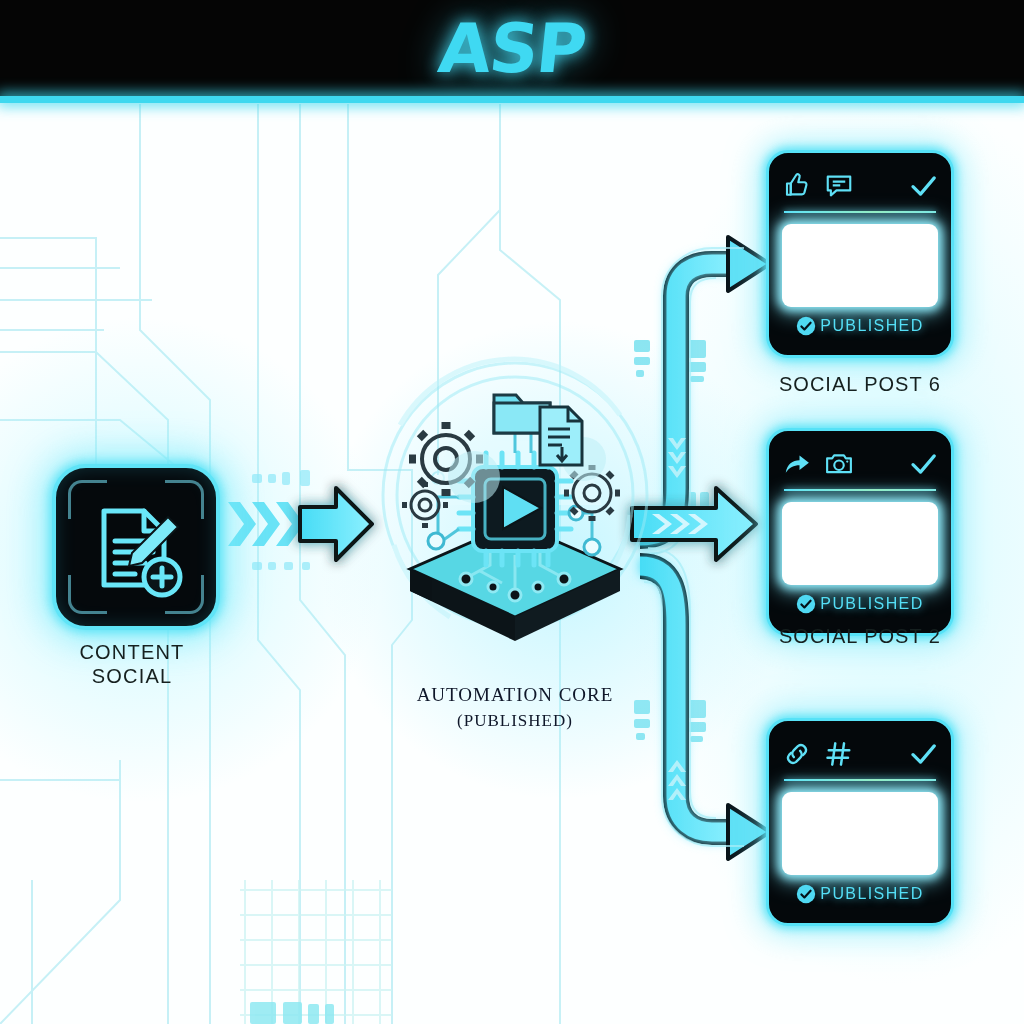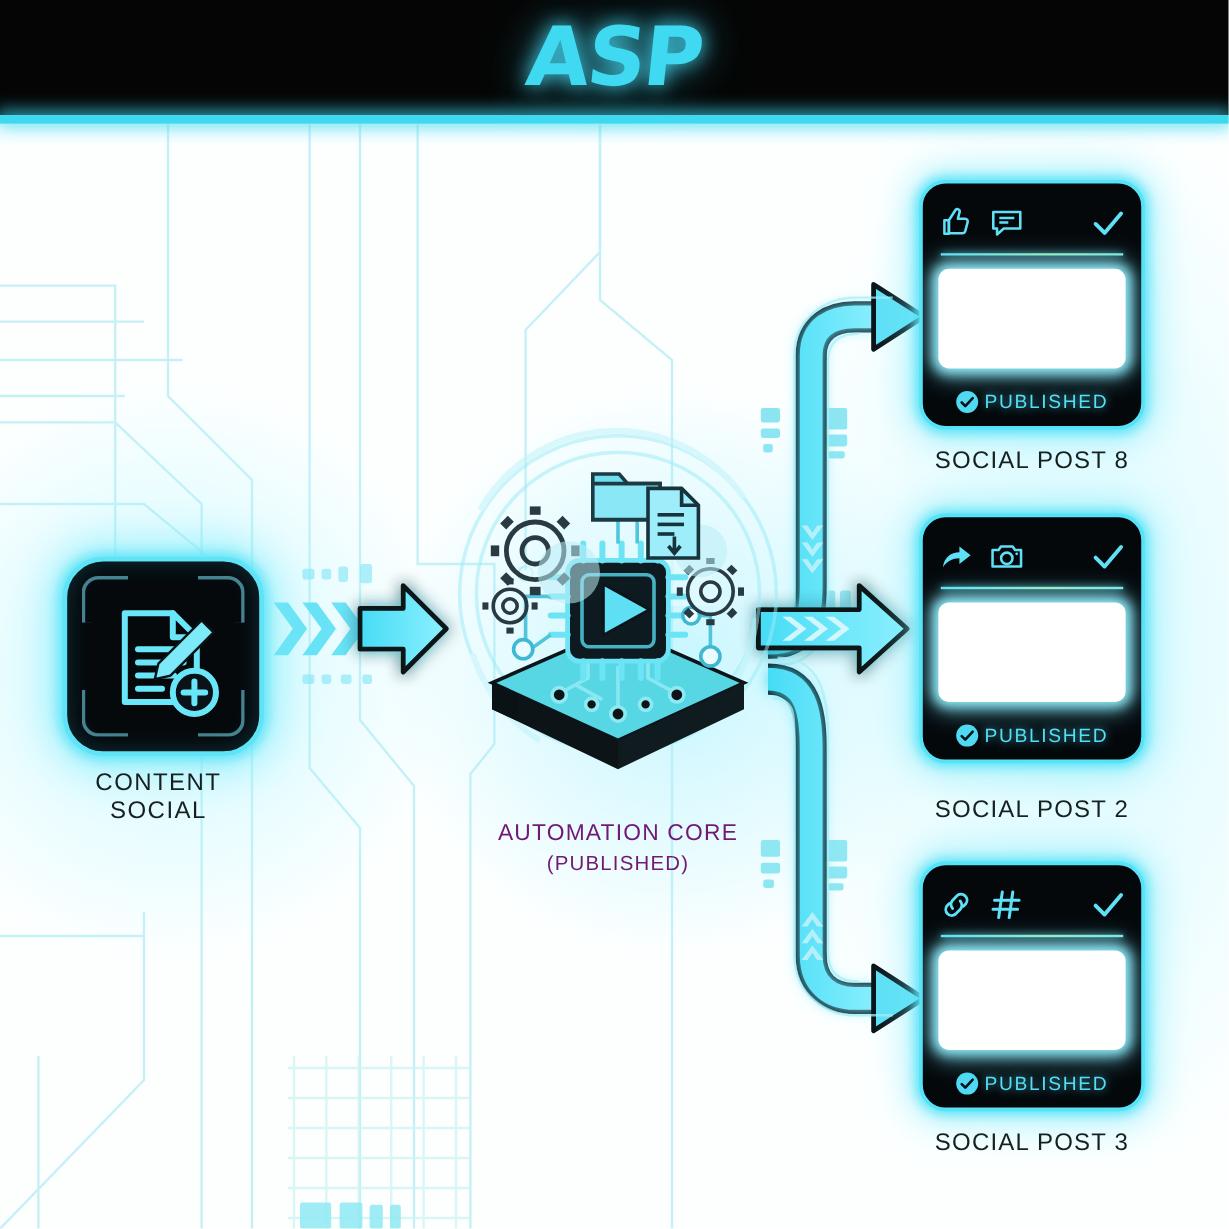--- a/index.html
+++ b/index.html
@@ -41,45 +41,45 @@
   .cb-bl{left:12px;bottom:12px;border-right:0;border-top:0;border-radius:0 0 0 14px;}
   .cb-br{right:12px;bottom:12px;border-left:0;border-top:0;border-radius:0 0 14px 0;}
   .doc-icon{position:absolute;left:50%;top:50%;transform:translate(-50%,-50%);}
   .node-caption{position:absolute;width:240px;text-align:center;left:-40px;top:176px;
     color:#16201f;font-size:20px;letter-spacing:1.2px;line-height:24px;
     font-family:"Liberation Sans", sans-serif;font-weight:400;}
 
   
   .node-core{position:absolute;left:370px;top:355px;width:290px;height:300px;}
   .core-caption{position:absolute;left:370px;top:682px;width:290px;text-align:center;
-    color:#701a75;font-size:19px;letter-spacing:1px;line-height:25px;}
+    color:#0f172a;font-size:19px;letter-spacing:1px;line-height:25px;font-family:Liberation Serif, serif;}
   .core-caption .sub{font-size:17px;}
 
   
   .card{position:absolute;width:188px;height:208px;border-radius:22px;background:#04080b;
     border:3px solid #56e2f7;
     box-shadow:0 0 9px 3px rgba(86,226,247,.9),0 0 30px 10px rgba(120,235,250,.55);
     display:flex;flex-direction:column;padding:10px 13px;box-sizing:border-box;}
   .card-head{display:flex;align-items:center;gap:12px;height:46px;}
   .card-head .spacer{flex:1;}
   .card-divider{height:2px;background:linear-gradient(90deg,#58e3f8,#9bf0b7 60%,#7fe9e0);
     box-shadow:0 0 6px rgba(100,230,250,.9);margin:2px 2px 11px 2px;}
   .card-body{flex:1;background:#ffffff;border-radius:9px;
     box-shadow:0 0 10px 4px rgba(150,240,255,.95),0 0 20px 7px rgba(120,230,250,.6);}
-  .card-status{height:38px;display:flex;align-items:flex-end;justify-content:center;gap:4px;}
+  .card-status{height:38px;display:flex;align-items:center;justify-content:center;gap:4px;}
   .status-text{color:#55dff6;font-size:16px;letter-spacing:1.4px;
     text-shadow:0 0 8px rgba(85,223,246,.8);}
   .card-caption{position:absolute;width:260px;text-align:center;color:#16201f;
     font-size:20px;letter-spacing:1px;}
 
   .c1{left:766px;top:150px;}
   .c2{left:766px;top:428px;}
   .c3{left:766px;top:718px;}
   .cap1{left:730px;top:373px;}
-  .cap2{left:730px;top:664px;}
+  .cap2{left:730px;top:625px;}
   .cap3{left:730px;top:941px;}
 
   svg{display:block;}
 </style>
 </head>
 <body>
 
 <div id="stage">
 
   <div class="bg-layer">
@@ -395,21 +395,21 @@
     <div class="card-divider"></div>
     <div class="card-body"></div>
     <div class="card-status">
       <svg width="20" height="20" viewBox="0 0 24 24">
         <circle cx="12" cy="12" r="11" fill="#4fd9f2"></circle>
         <path d="M6.5 12.5 l3.6 3.6 l7.4 -8" fill="none" stroke="#04121a" stroke-width="2.6" stroke-linecap="round" stroke-linejoin="round"></path>
       </svg>
       <span class="status-text">PUBLISHED</span>
     </div>
   </div>
-  <div class="card-caption cap1">SOCIAL POST 8</div>
+  <div class="card-caption cap1">SOCIAL POST 6</div>
 
   <div class="card c2">
     <div class="card-head">
       <svg width="30" height="30" viewBox="0 0 24 24" fill="#5fe0f6">
         <path d="M3 19 C4 12 8.5 9.2 14 9 V5.2 L21.5 11 L14 16.8 V13 C9.5 13 5.8 14.8 3 19 Z"></path>
       </svg>
       <svg width="30" height="30" viewBox="0 0 24 24" fill="none" stroke="#5fe0f6" stroke-width="1.7" stroke-linejoin="round">
         <path d="M2.5 7.5 h4 l1.6 -2.4 h7.8 L17.5 7.5 h4 v11 h-19 z"></path>
         <circle cx="12" cy="13" r="3.8"></circle>
         <circle cx="18.6" cy="10" r=".9" fill="#5fe0f6" stroke="none"></circle>
@@ -448,15 +448,14 @@
     <div class="card-divider"></div>
     <div class="card-body"></div>
     <div class="card-status">
       <svg width="20" height="20" viewBox="0 0 24 24">
         <circle cx="12" cy="12" r="11" fill="#4fd9f2"></circle>
         <path d="M6.5 12.5 l3.6 3.6 l7.4 -8" fill="none" stroke="#04121a" stroke-width="2.6" stroke-linecap="round" stroke-linejoin="round"></path>
       </svg>
       <span class="status-text">PUBLISHED</span>
     </div>
   </div>
-  <div class="card-caption cap3">SOCIAL POST 3</div>
 
 </div>
 
 </body></html>

